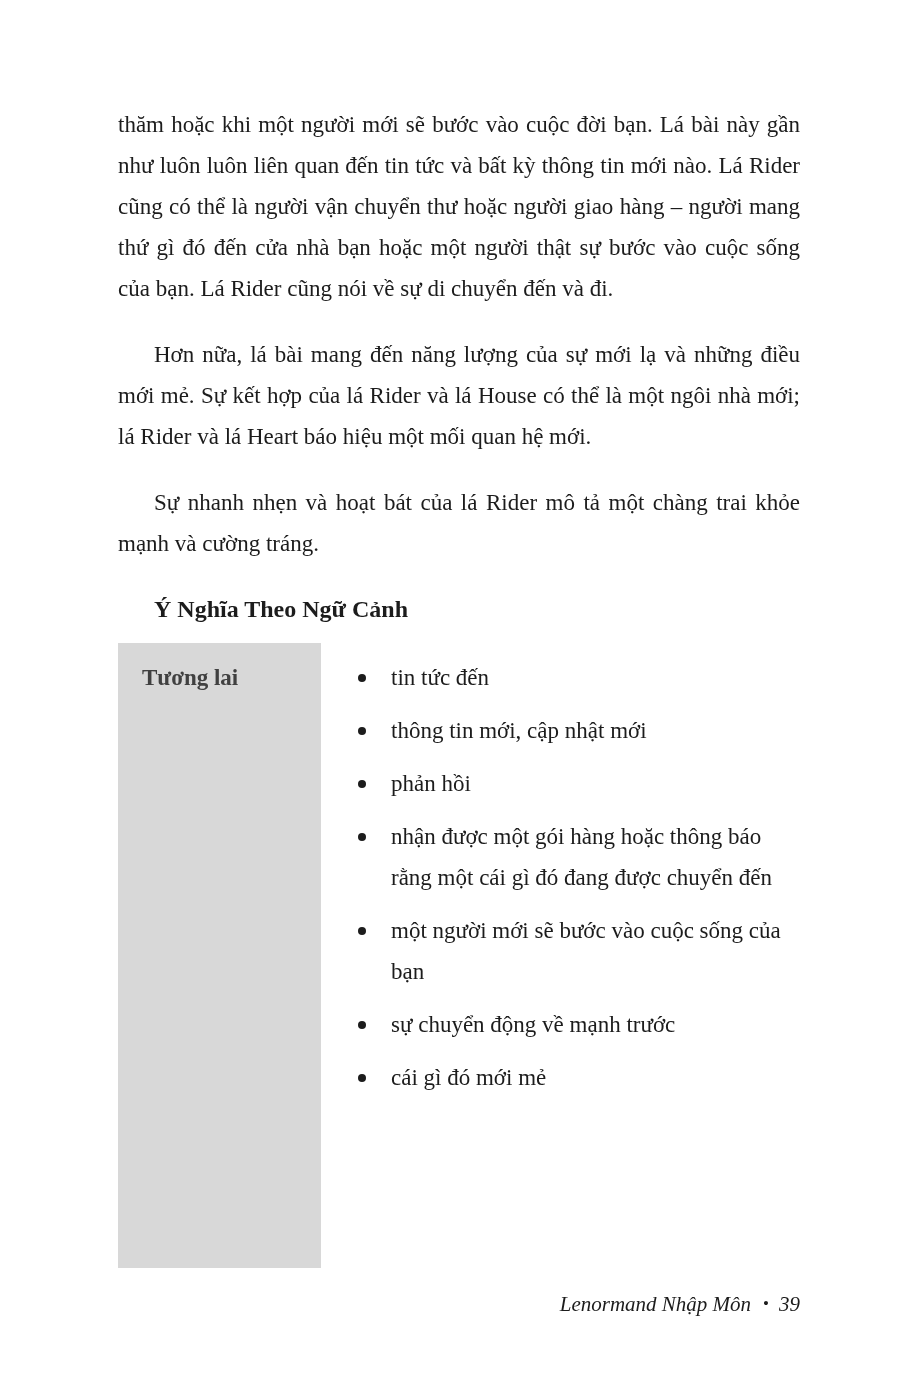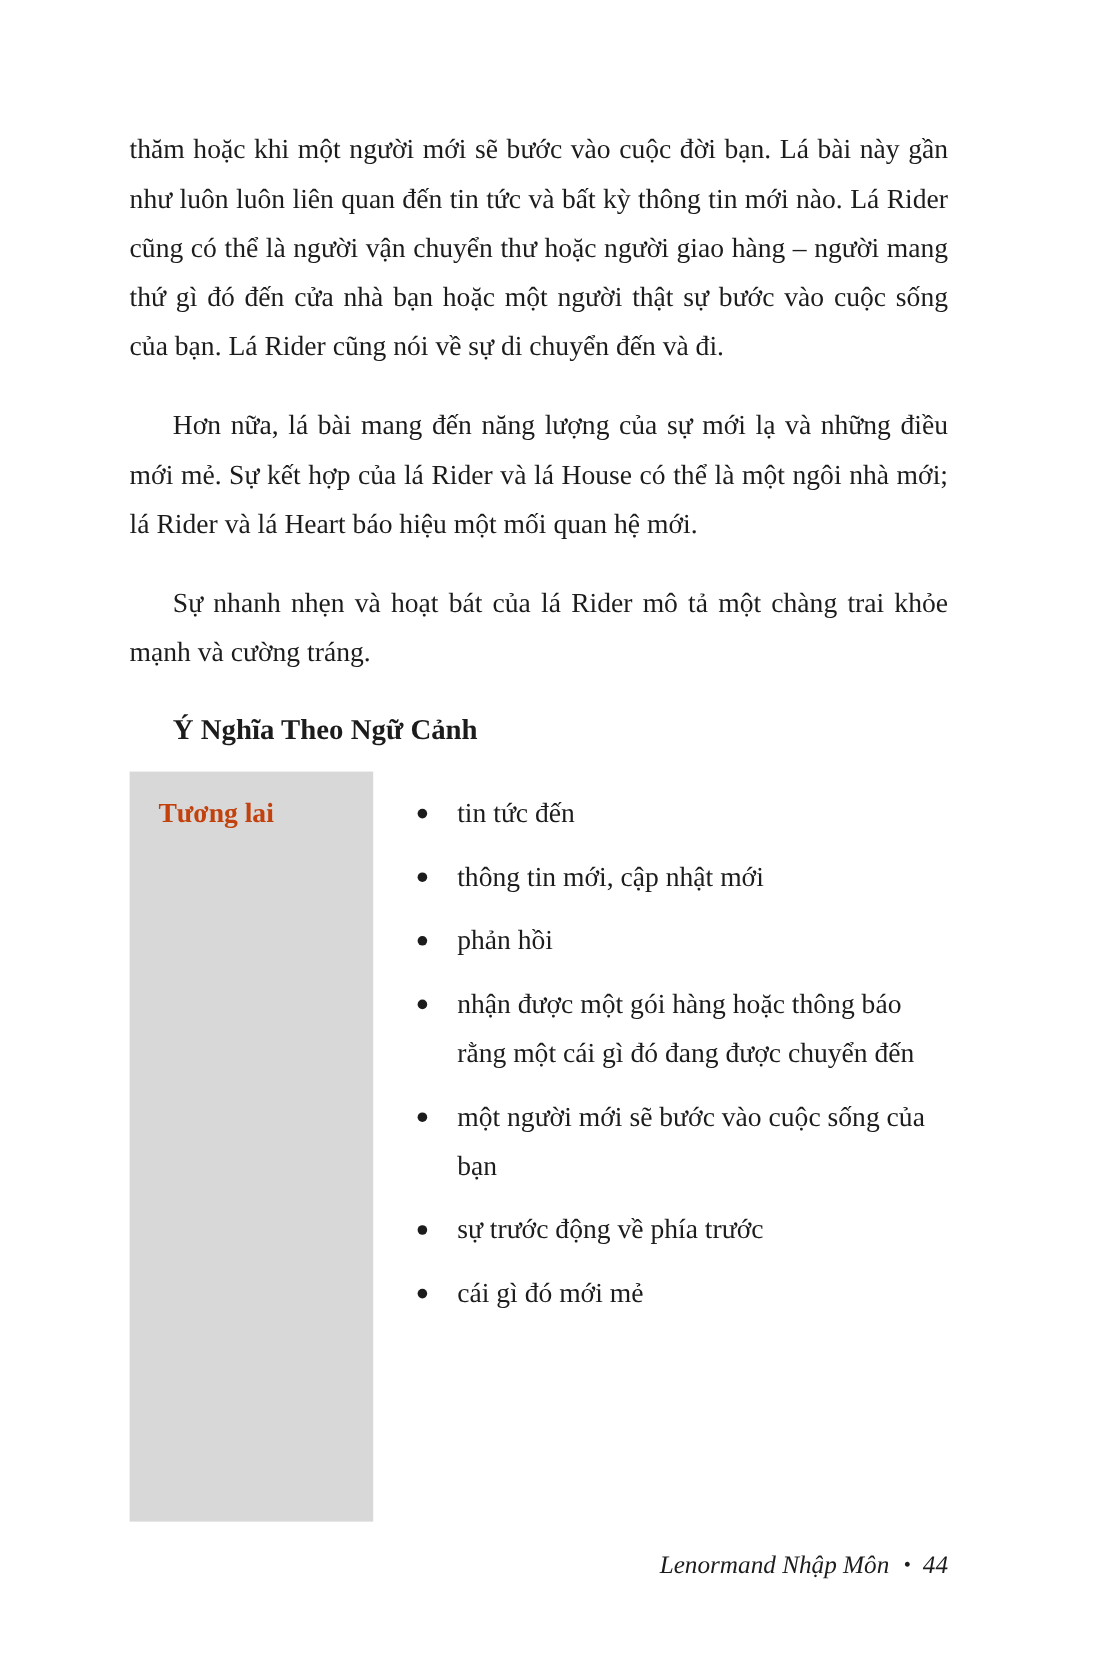--- a/index.html
+++ b/index.html
@@ -10,21 +10,21 @@
     height: 1388px;
     margin: 0 auto;
     background: #ffffff;
     font-family: "Liberation Serif", "DejaVu Serif", serif;
     color: #1c1c1c;
     overflow: hidden;
   }
   .content {
     position: absolute;
     top: 104px;
-    left: 108px;
+    left: 118px;
     width: 682px;
   }
   .body-text p {
     font-size: 23px;
     line-height: 41px;
     text-align: justify;
     margin: 0 0 25px 0;
     color: #1c1c1c;
   }
   .body-text p.indent { text-indent: 36px; }
@@ -42,21 +42,21 @@
   .row-label-cell {
     width: 203px;
     flex-shrink: 0;
     background: #d8d8d8;
     min-height: 625px;
     padding: 22px 10px 0 24px;
   }
   .row-label {
     font-size: 23px;
     font-weight: bold;
-    color: #c2410c;
+    color: #404040;
   }
   .row-content-cell {
     flex: 1;
     padding: 14px 0 0 37px;
   }
   ul.meanings {
     list-style: none;
     margin: 0;
     padding: 0;
   }
@@ -127,28 +127,28 @@
           <li>
               <span class="dot"></span>
               <span class="li-text">nhận được một gói hàng hoặc thông báo rằng một cái gì đó đang được chuyển đến</span>
             </li>
           <li>
               <span class="dot"></span>
               <span class="li-text">một người mới sẽ bước vào cuộc sống của bạn</span>
             </li>
           <li>
               <span class="dot"></span>
-              <span class="li-text">sự trước động về phía trước</span>
+              <span class="li-text">sự chuyển động về mạnh trước</span>
             </li>
           <li>
               <span class="dot"></span>
               <span class="li-text">cái gì đó mới mẻ</span>
             </li>
         </ul>
       </div>
     </div>
 
     <div class="footer">
-      <span>Lenormand Nhập Môn</span><span class="sep">•</span><span>44</span>
+      <span>Lenormand Nhập Môn</span><span class="sep">•</span><span>39</span>
     </div>
 
   </div>
 </div>
 
 </body></html>

